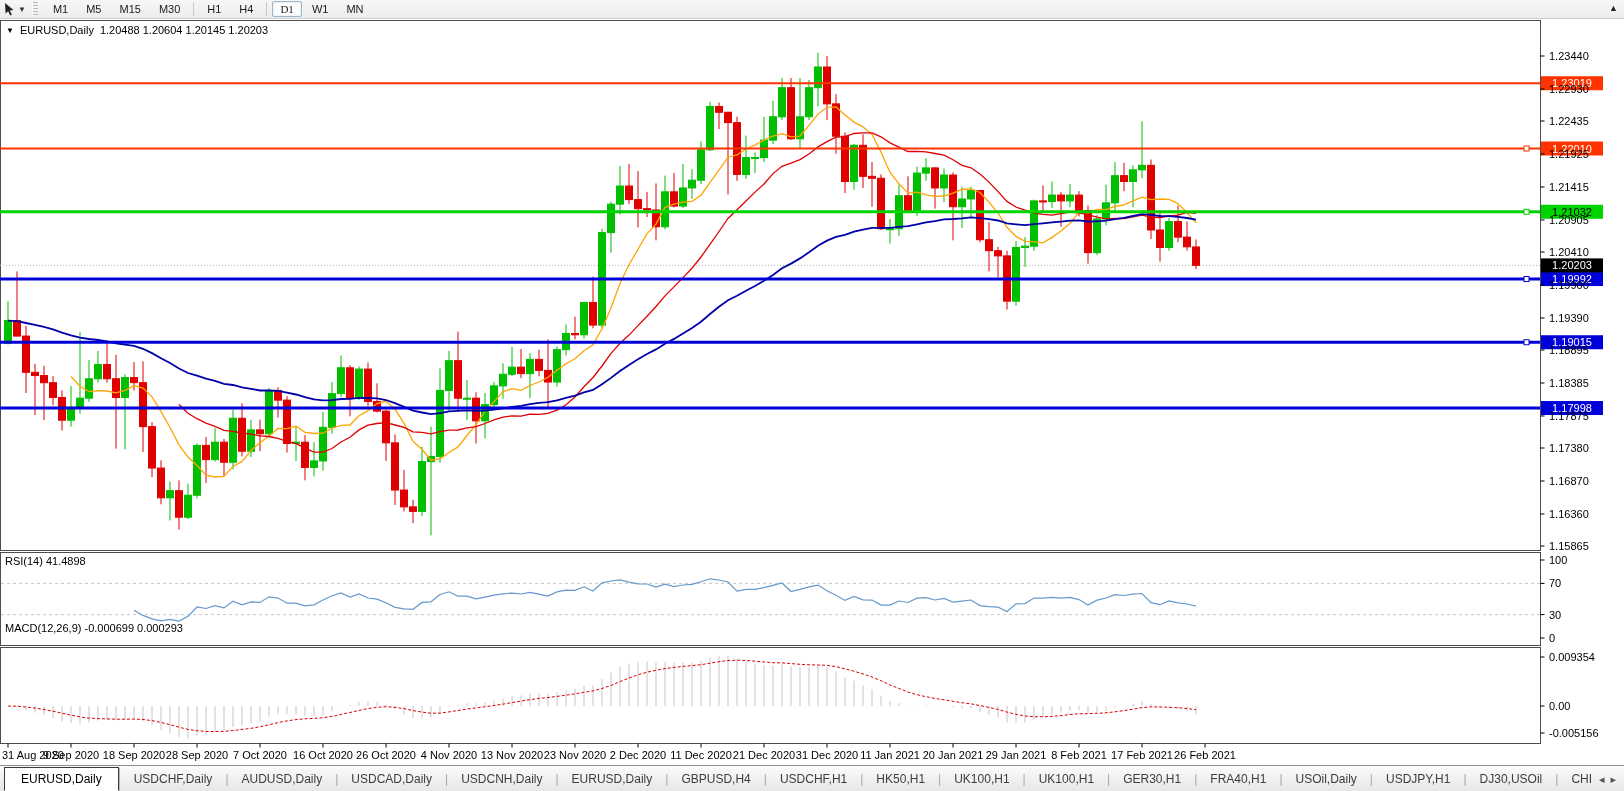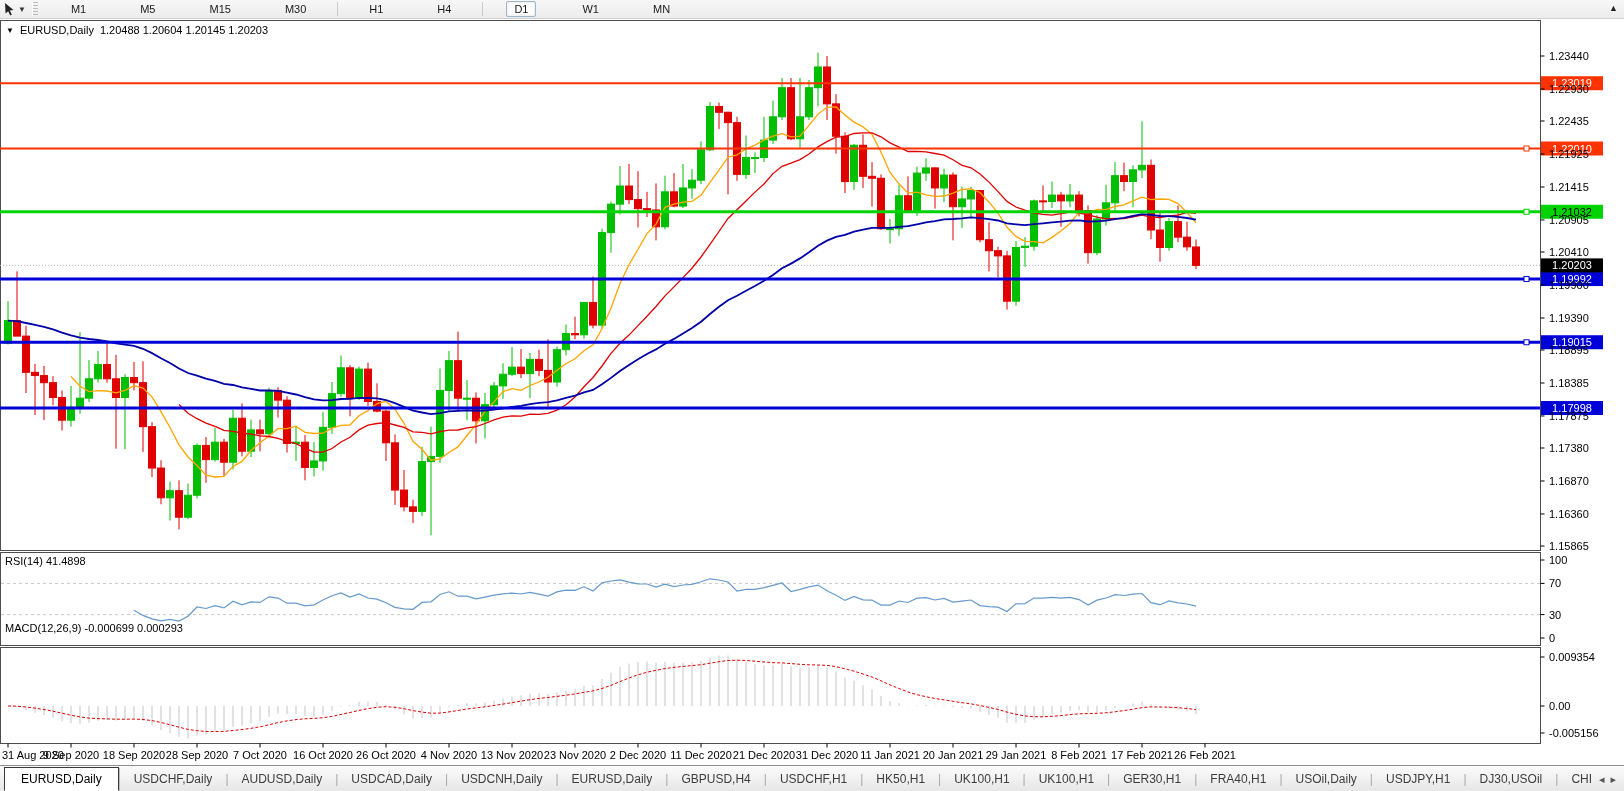--- a/index.html
+++ b/index.html
@@ -5,22 +5,22 @@
   html,body{margin:0;padding:0;width:1624px;height:791px;overflow:hidden;background:#fff;
     font-family:"Liberation Sans",sans-serif;-webkit-font-smoothing:antialiased;}
   
   .toolbar{position:absolute;top:0;left:0;width:1624px;height:18px;background:linear-gradient(#f7f7f7,#ececec);
     border-bottom:1px solid #cfcfcf;display:flex;align-items:center;font-size:11px;color:#222;}
   .tool-cursor{display:flex;align-items:center;padding:0 4px;height:16px;cursor:pointer;}
   .tool-cursor .caret{font-size:8px;color:#333;margin-left:2px;}
   .grip{width:5px;height:14px;margin:0 6px 0 2px;
     background:repeating-linear-gradient(#bbb 0 1px,transparent 1px 3px);border-left:1px solid #fff;}
   .tf-group{display:flex;align-items:center;height:18px;}
-  .tf-btn{padding:1px 7px;margin:0 19px;border:1px solid transparent;border-radius:2px;cursor:pointer;color:#1a1a1a;}
-  .tf-btn.active{background:#fdfdfd;border:1px solid #9fb6c9;box-shadow:inset 0 0 2px #cdd8e2;}
+  .tf-btn{padding:1px 7px;margin:0 1px;border:1px solid transparent;border-radius:2px;cursor:pointer;color:#1a1a1a;}
+  .tf-btn.active{background:#fdfdfd;border:1px solid #9fb6c9;box-shadow:inset 0 0 2px #cdd8e2;font-family:Liberation Serif, serif;}
   .tb-sep{width:1px;height:14px;background:#c9c9c9;margin:0 4px;}
   .tb-up-arrow{position:absolute;right:6px;top:3px;font-size:9px;color:#222;}
   
   #chart-wrap{position:absolute;top:18px;left:0;width:1624px;height:747px;}
   #chart-svg{position:absolute;top:0;left:0;}
   .chart-title{position:absolute;top:6px;left:6px;font-size:11px;color:#000;z-index:3;display:flex;gap:6px;align-items:center;}
   .chart-title .dd{font-size:8px;}
   .pane-label{position:absolute;left:5px;font-size:11px;color:#000;z-index:3;}
   
   .tabbar{position:absolute;top:765px;left:0;width:1624px;height:26px;background:linear-gradient(#fbfbfb,#e6e6e6);

